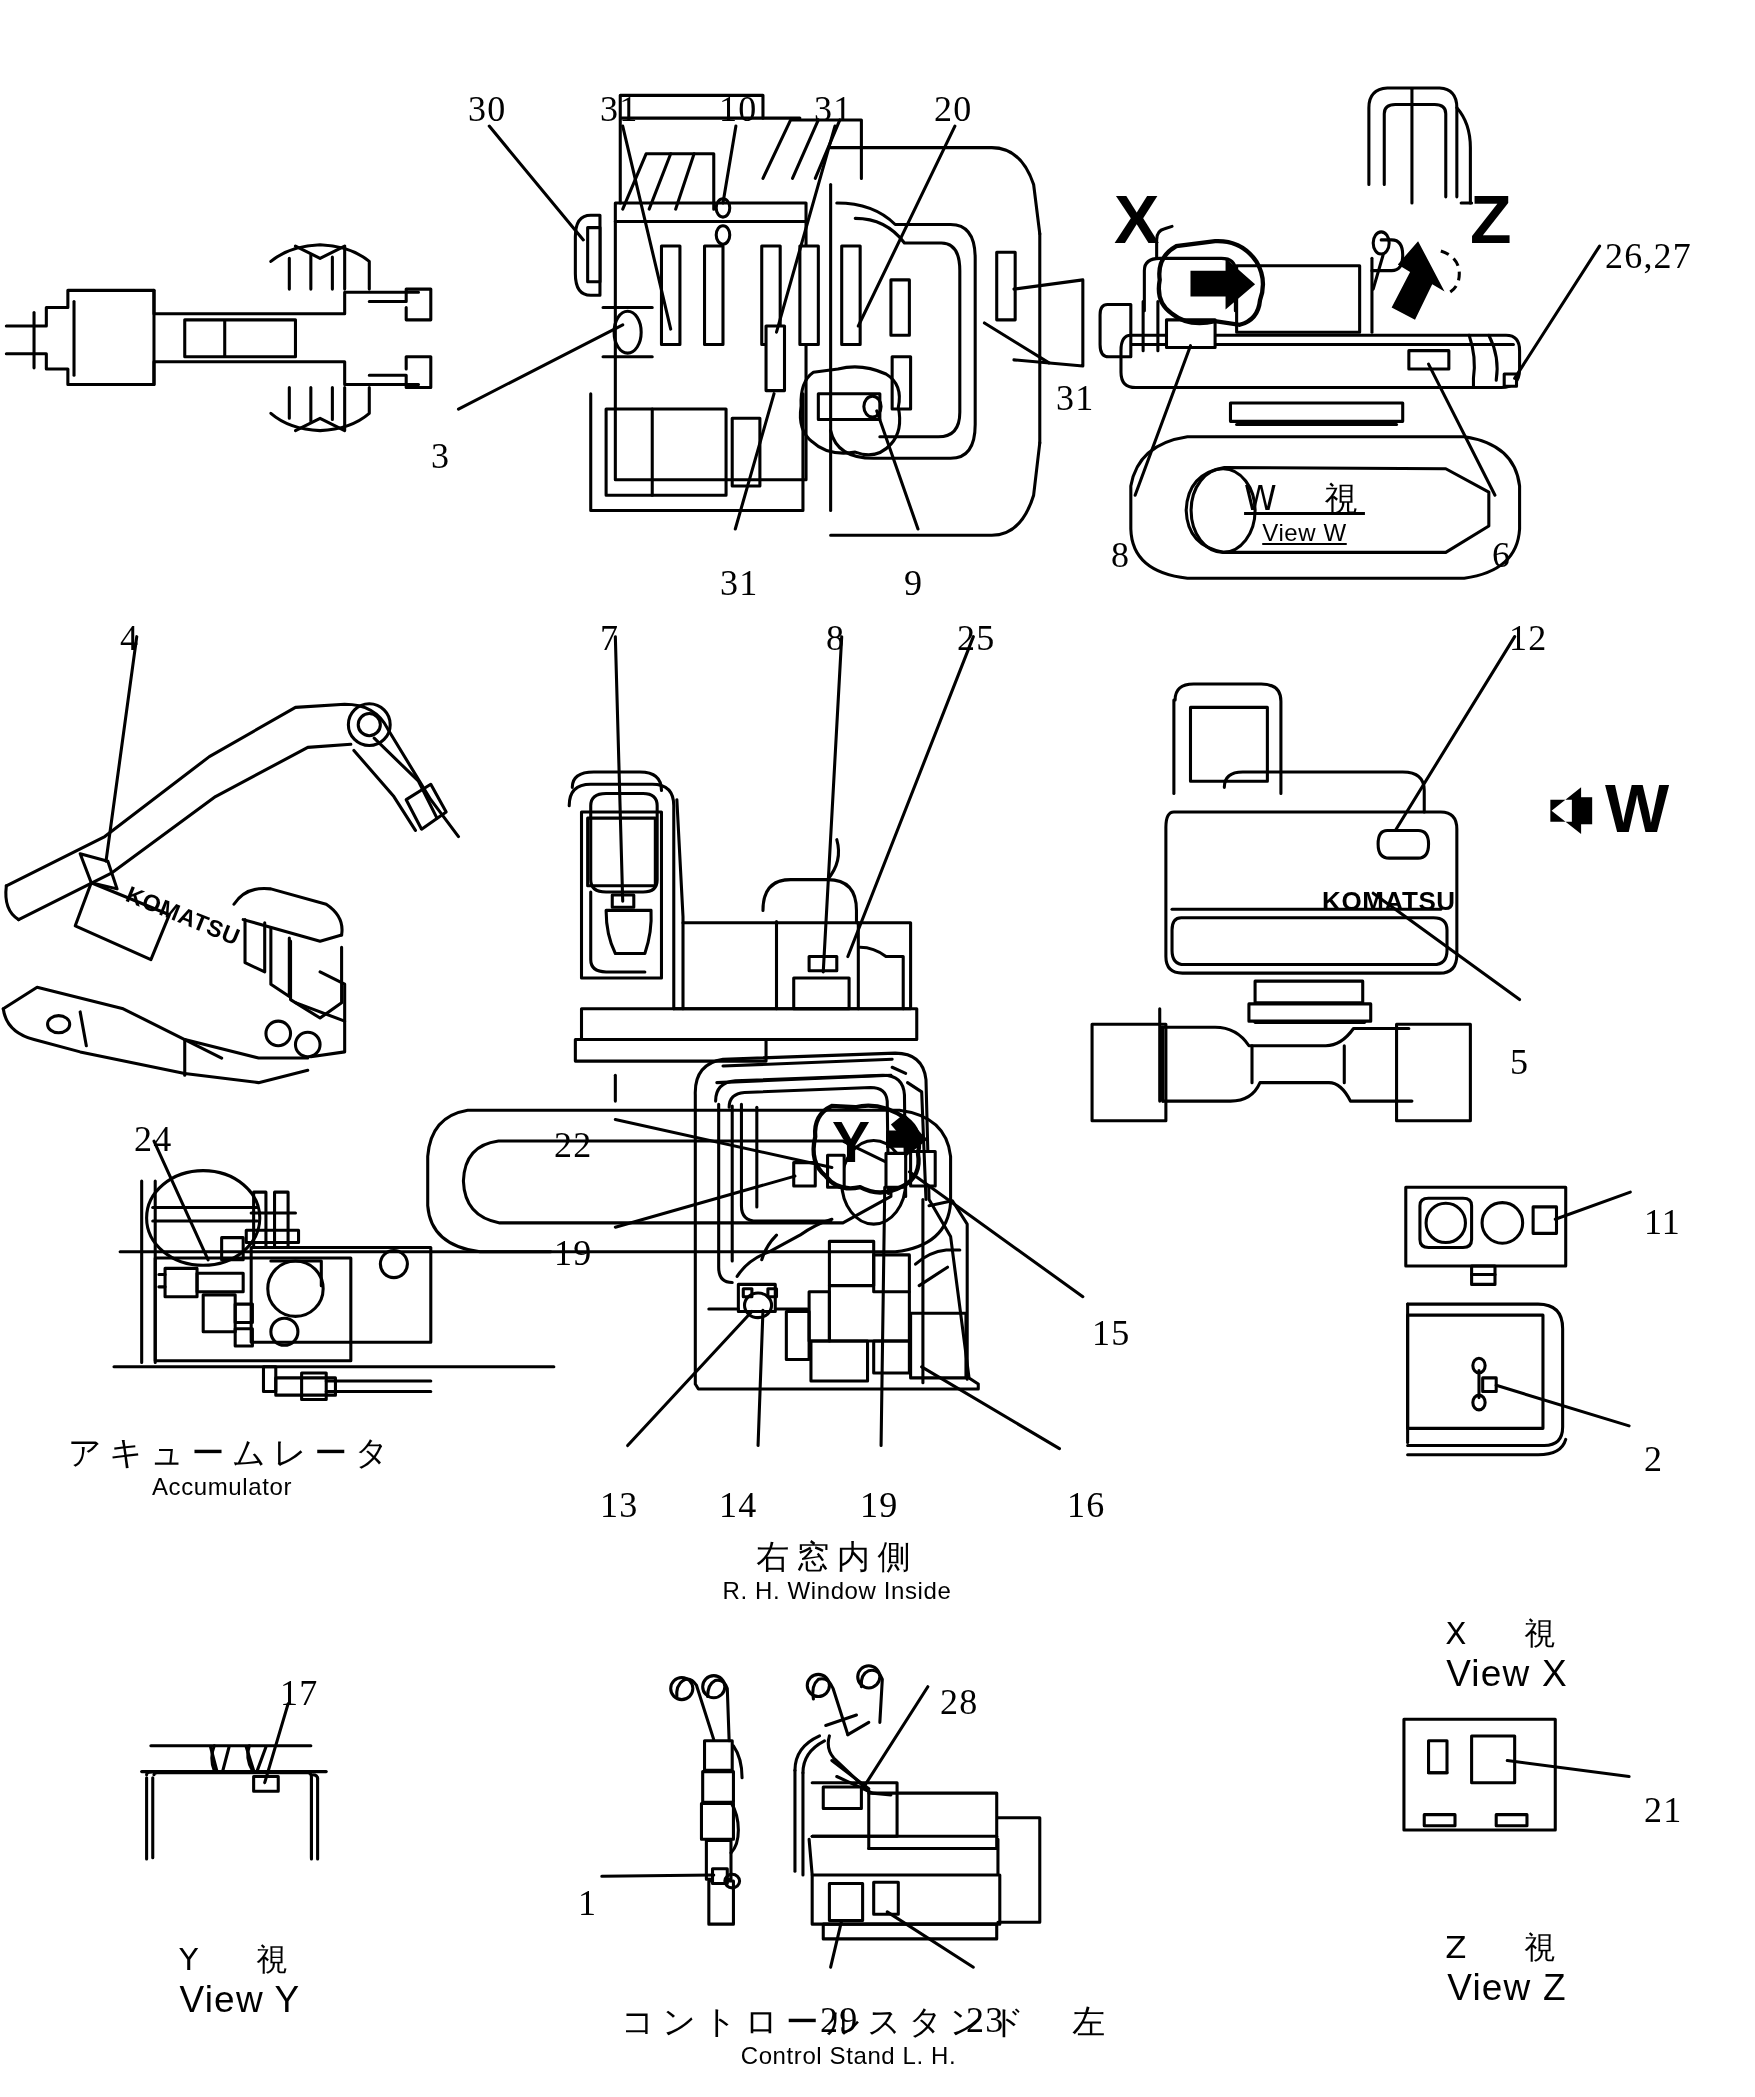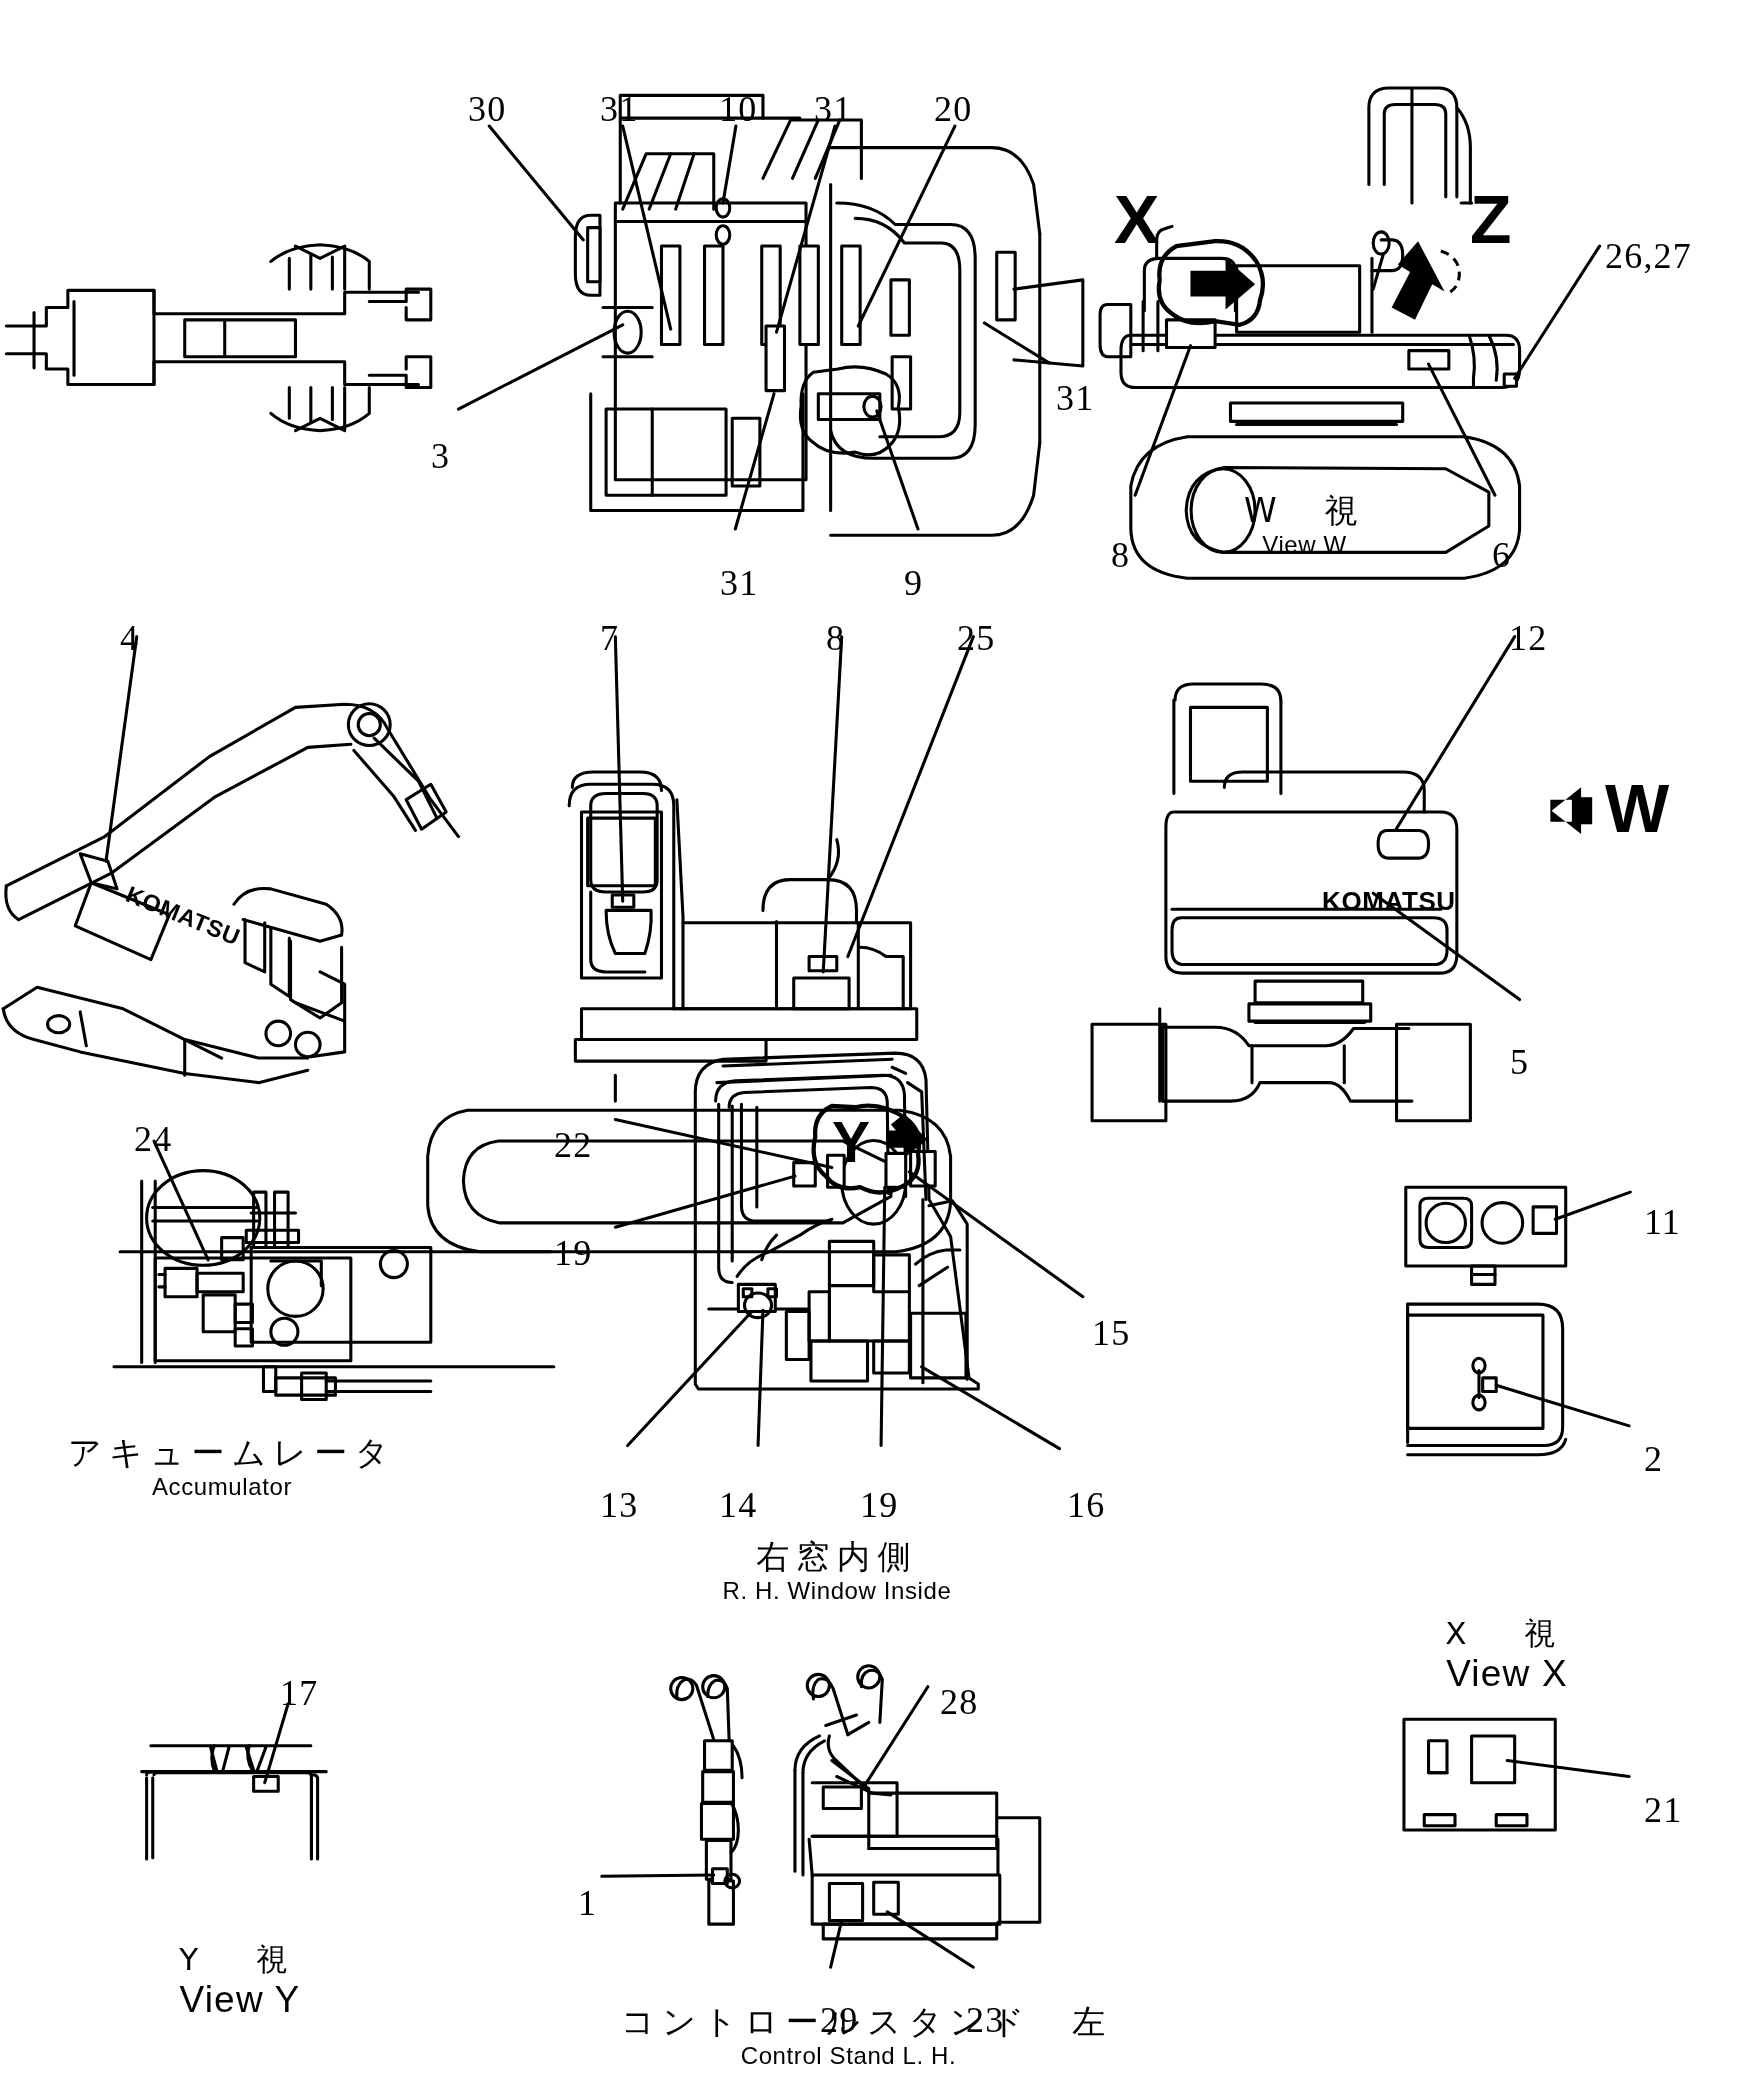--- a/index.html
+++ b/index.html
@@ -566,21 +566,21 @@
 
   <div class="callout" style="left:1644px; top:1772px;">21</div>
 
   <div class="callout" style="left:280px; top:1655px;">17</div>
 
   <div class="callout" style="left:940px; top:1664px;">28</div>
   <div class="callout" style="left:578px; top:1865px;">1</div>
   <div class="callout" style="left:820px; top:1982px;">29</div>
   <div class="callout" style="left:966px; top:1982px;">23</div>
 
-  <div class="caption" style="left:1169px; top:492px; width:271px;">
+  <div class="caption" style="left:1169px; top:480px; width:271px;text-decoration:underline;">
     <span class="jp">W　視</span>
     <span class="en">View  W</span>
   </div>
 
   <div class="caption" style="left:68px; top:1434px; width:308px;">
     <span class="jp">アキュームレータ</span>
     <span class="en">Accumulator</span>
   </div>
 
   <div class="caption" style="left:634px; top:1538px; width:406px;">
@@ -591,20 +591,24 @@
   <div class="caption" style="left:621px; top:2003px; width:455px;">
     <span class="jp">コントロールスタンド　左</span>
     <span class="en">Control Stand  L. H.</span>
   </div>
 
   <div class="caption small" style="left:1384px; top:1615px; width:246px;">
     <span class="jp">X　視</span>
     <span class="en">View  X</span>
   </div>
 
+  <div class="caption small" style="left:1384px; top:1929px; width:246px;">
+    <span class="jp">Z　視</span>
+    <span class="en">View  Z</span>
+  </div>
 
   <div class="caption small" style="left:117px; top:1941px; width:246px;">
     <span class="jp">Y　視</span>
     <span class="en">View  Y</span>
   </div>
 
 </div>
 
 
 </body></html>

